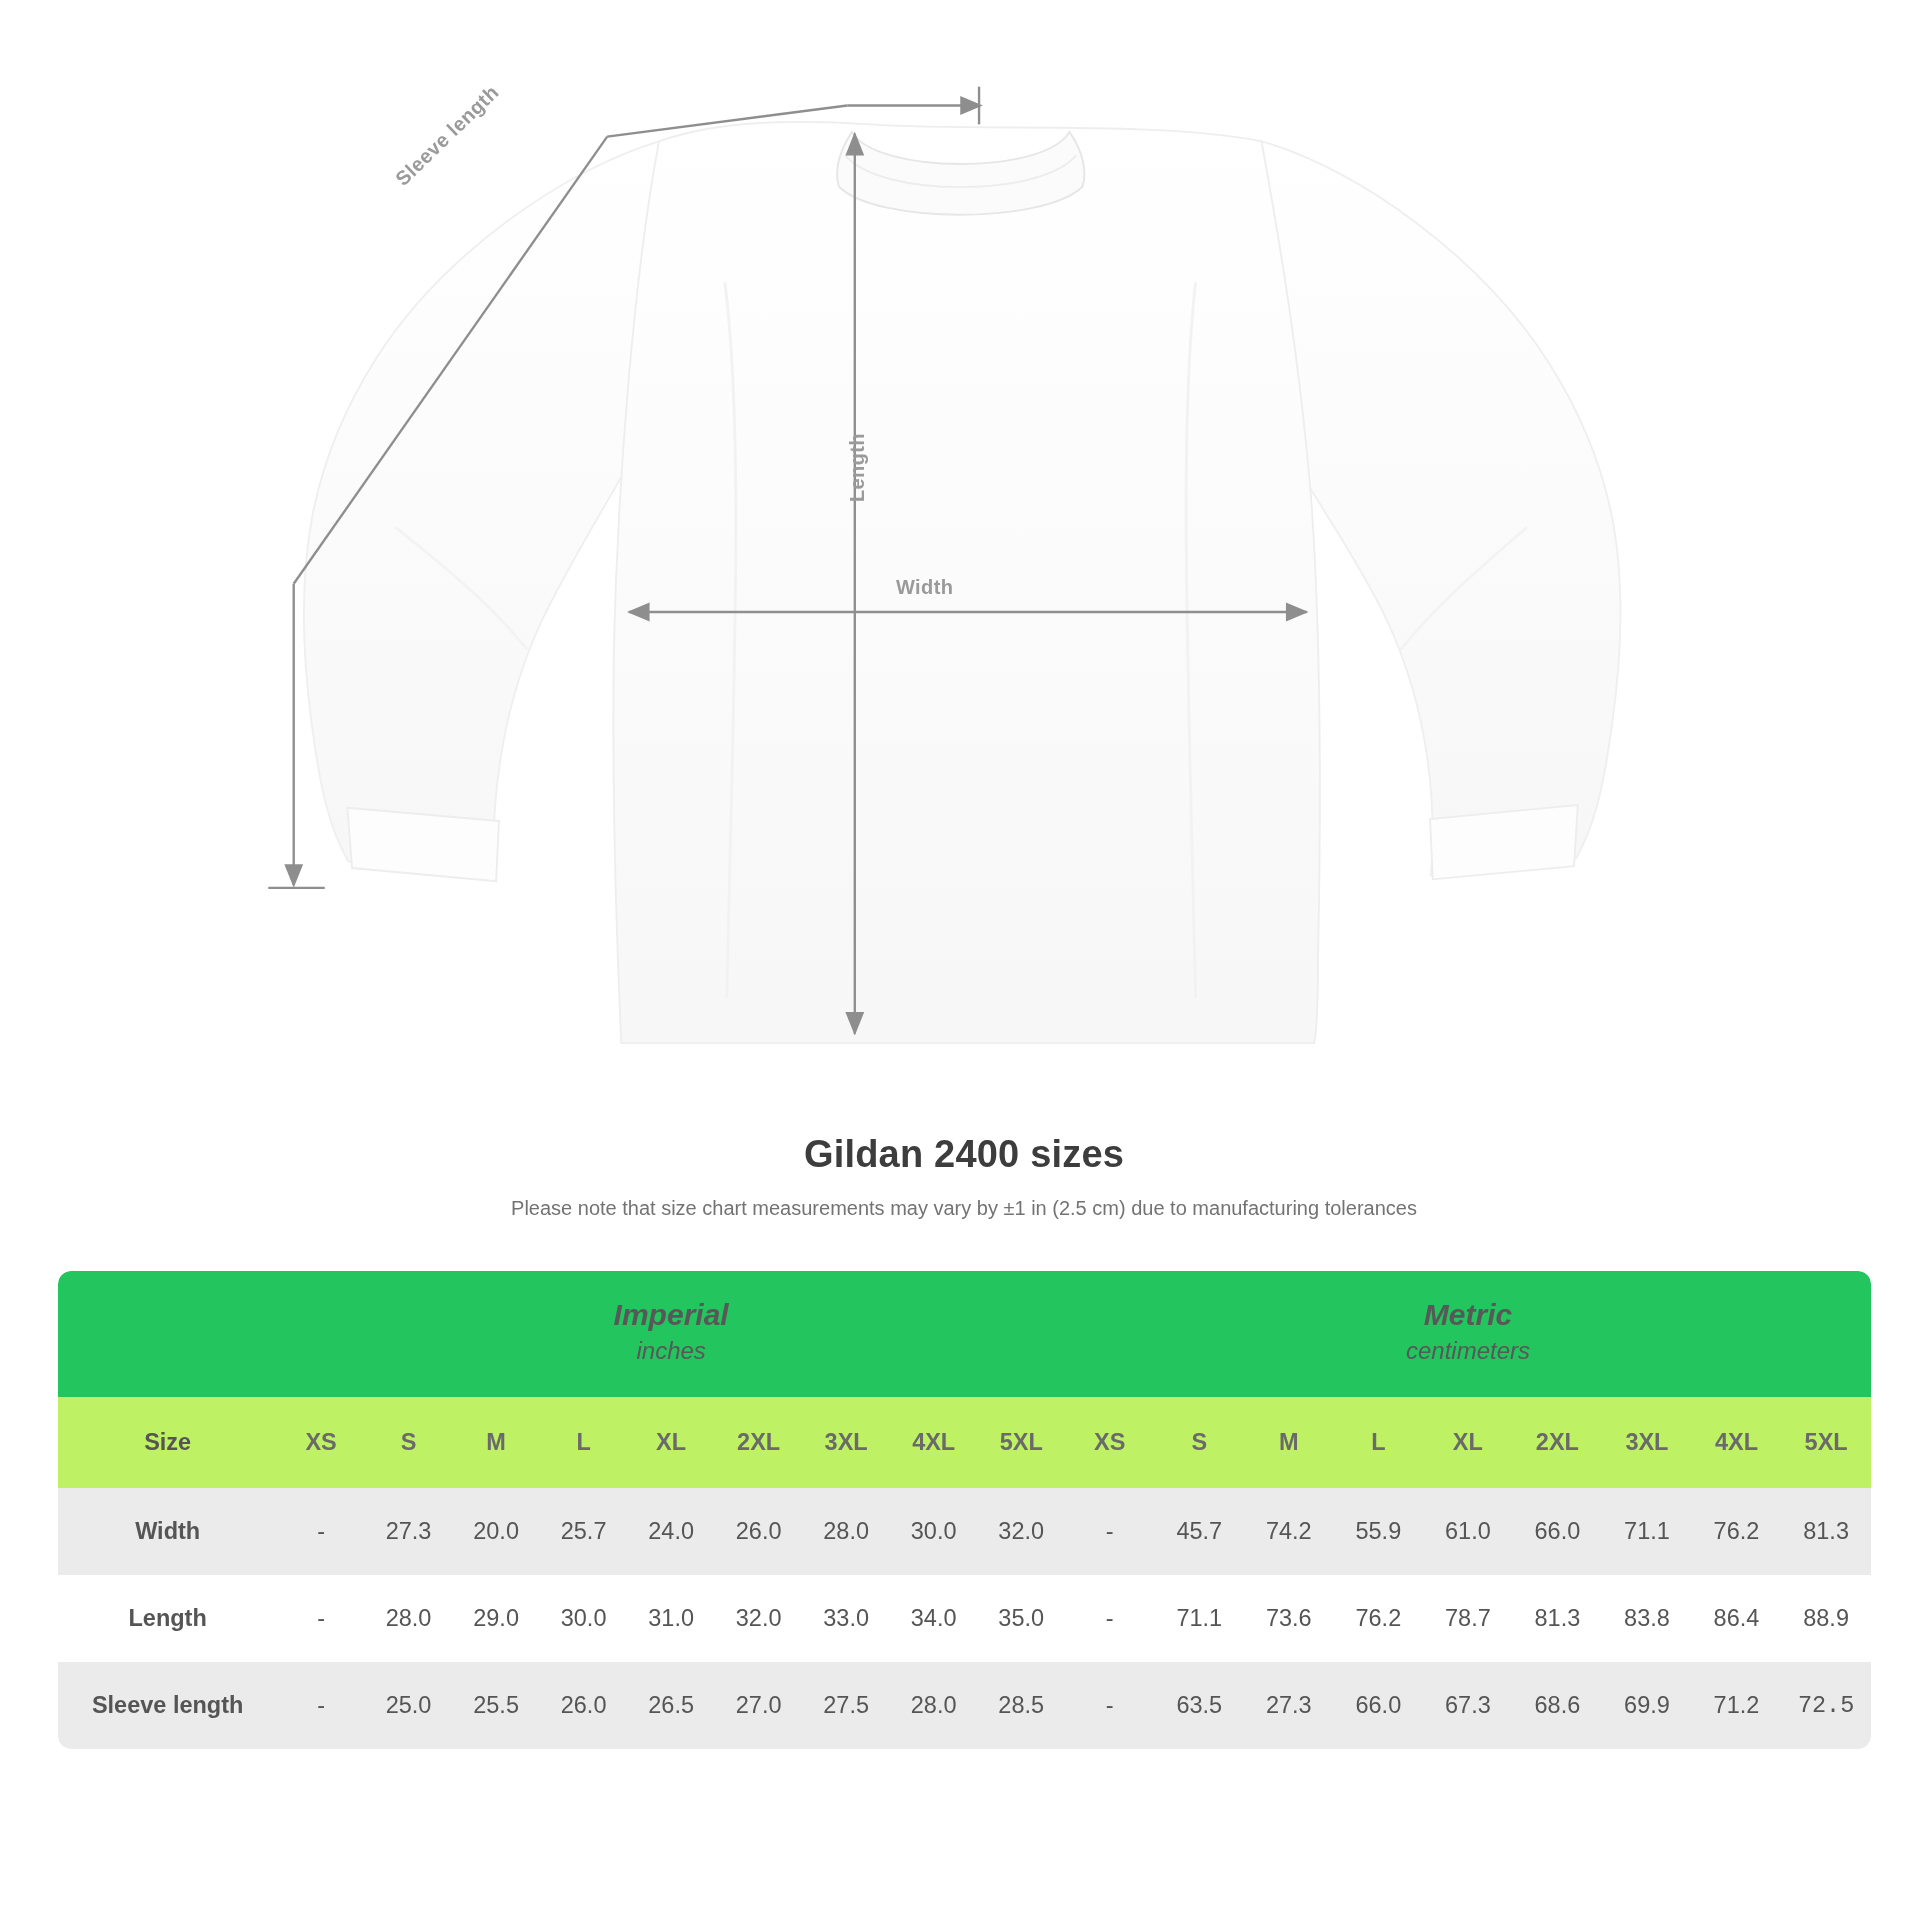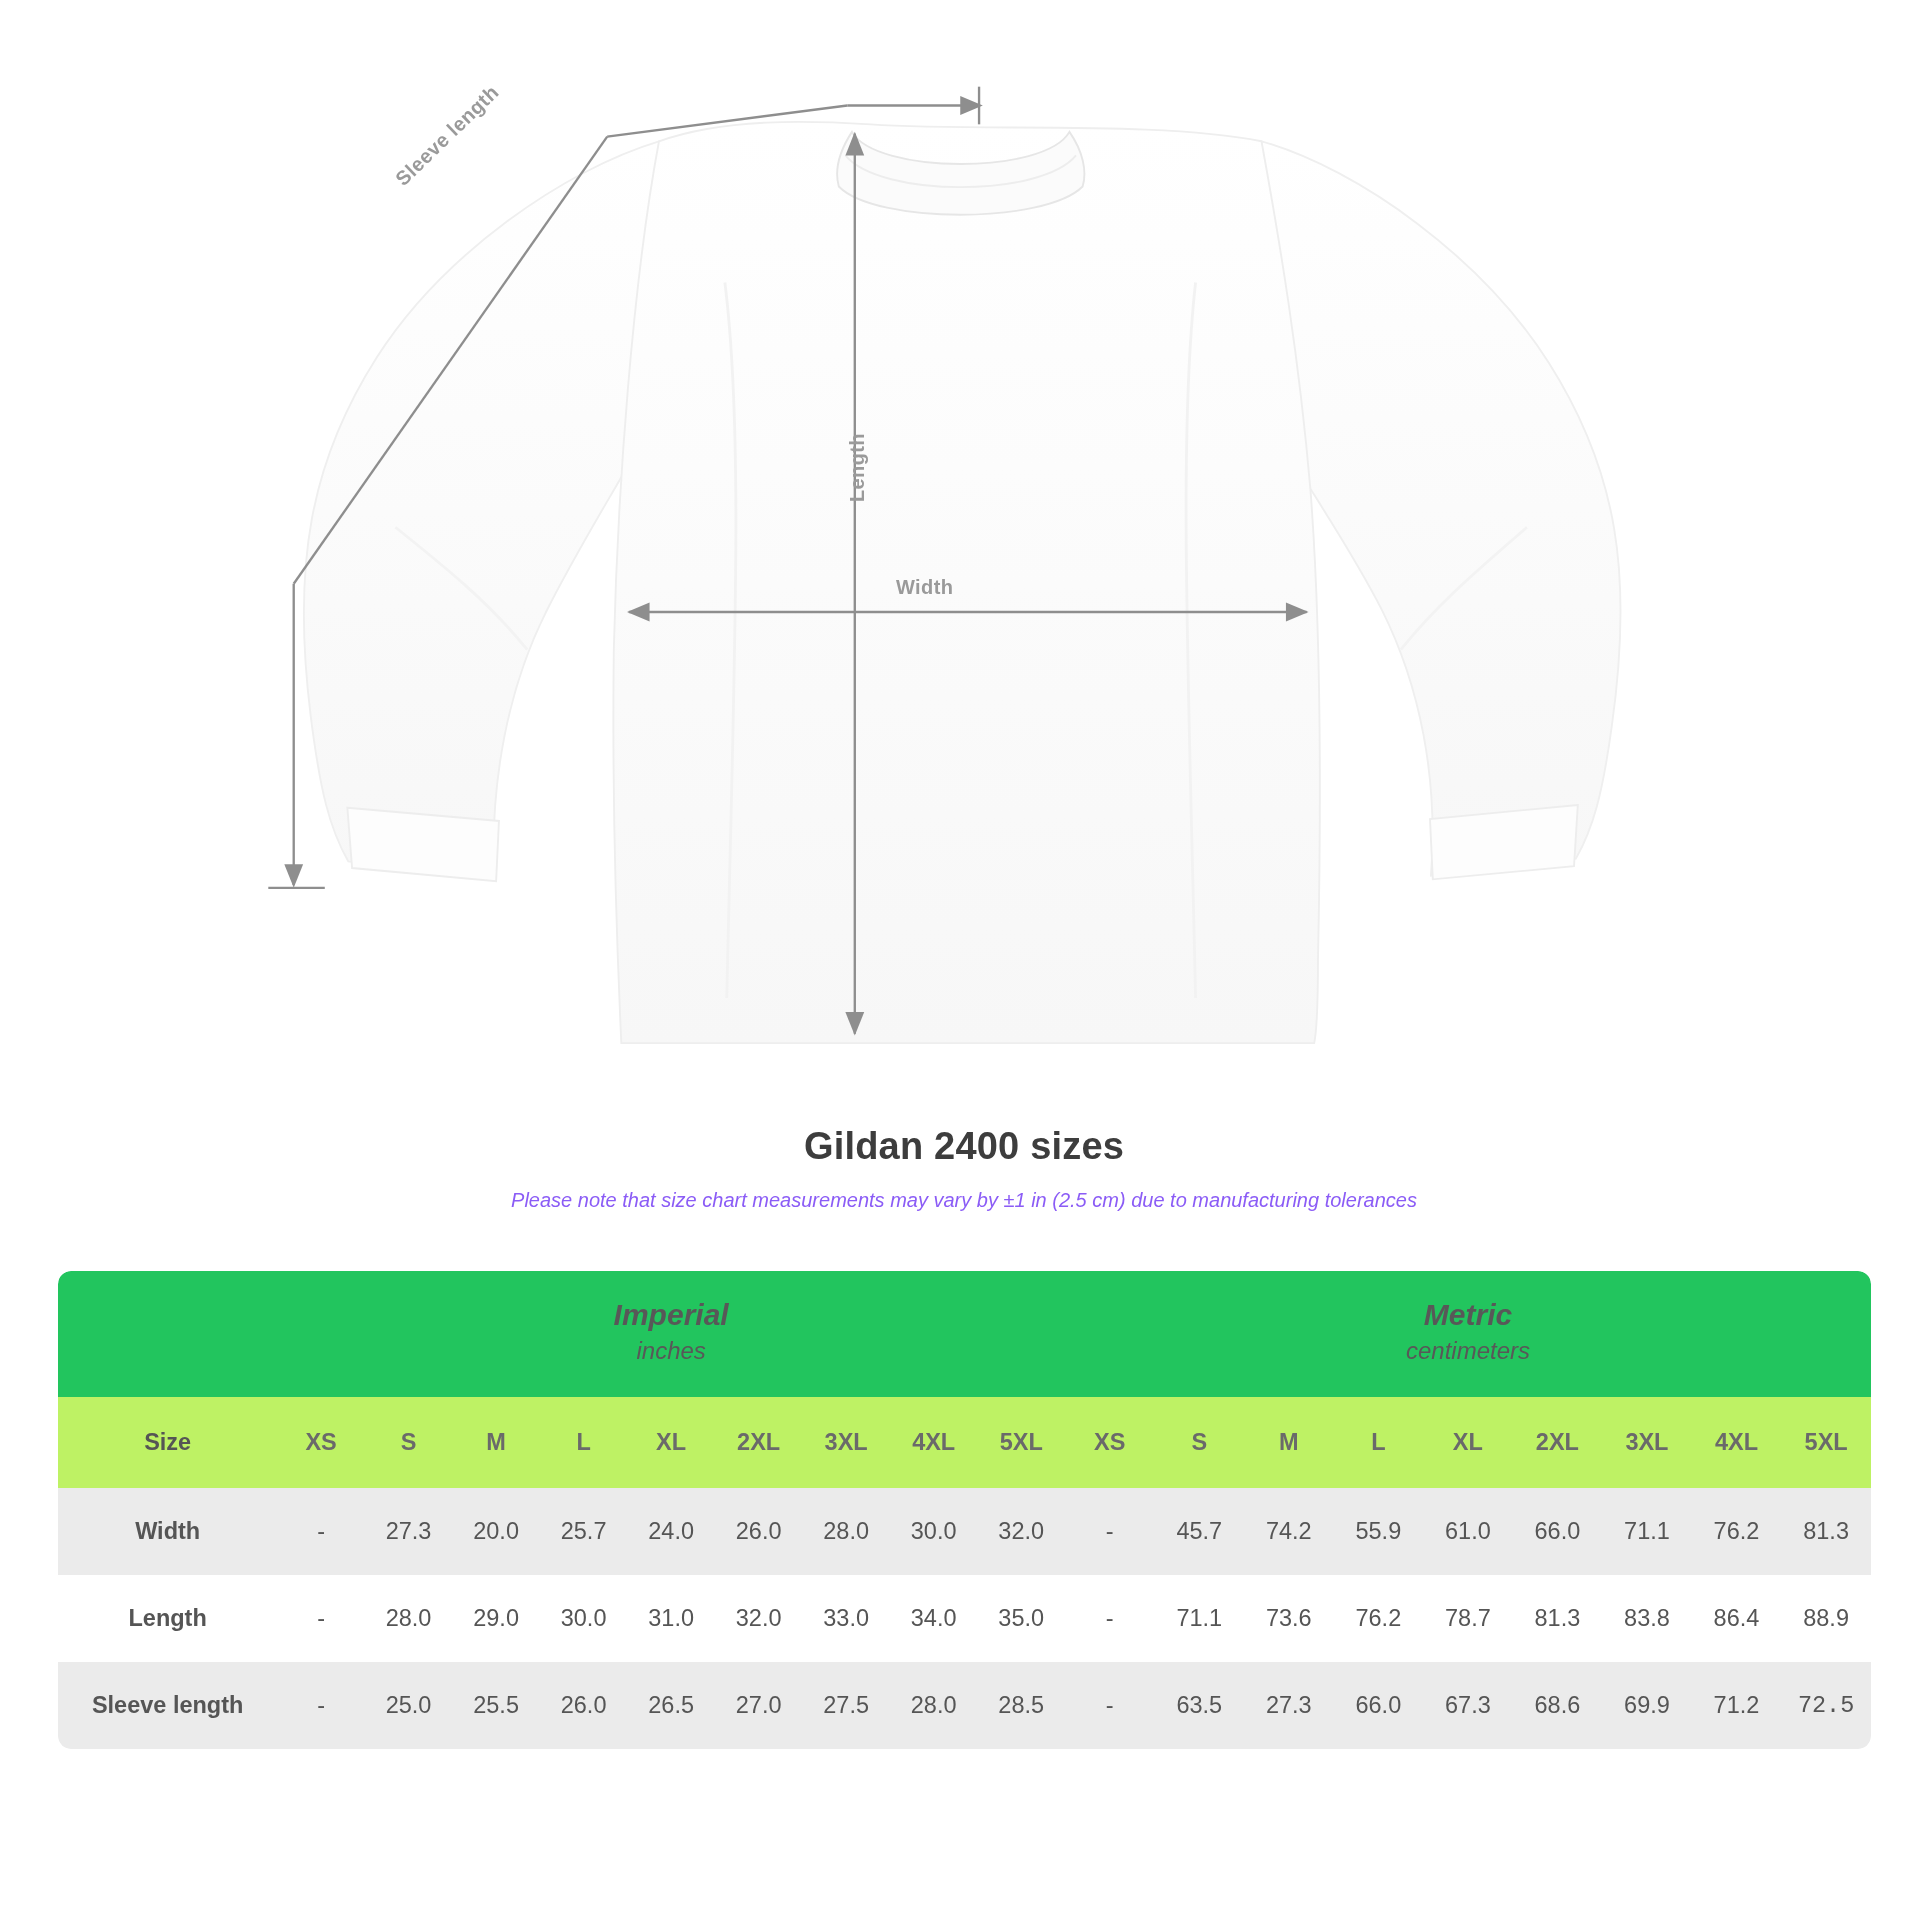--- a/index.html
+++ b/index.html
@@ -56,27 +56,26 @@
     position: absolute;
     left: 0;
     top: 1125px;
     width: 1928px;
     text-align: center;
   }
   #chart-title {
     font-size: 38px;
     font-weight: bold;
     color: #3d3d3d;
-    margin: 0 0 21px 0;
+    margin: 8px 0 21px 0;
     letter-spacing: 0.2px;
   }
   #chart-note {
     font-size: 20px;
-    font-style: italic;
-    color: #8b5cf6;
+    color: #737373;
     margin: 16px;
   }
 
   
   #table-wrap {
     position: absolute;
     left: 58px;
     top: 1271px;
     width: 1813px;
   }

